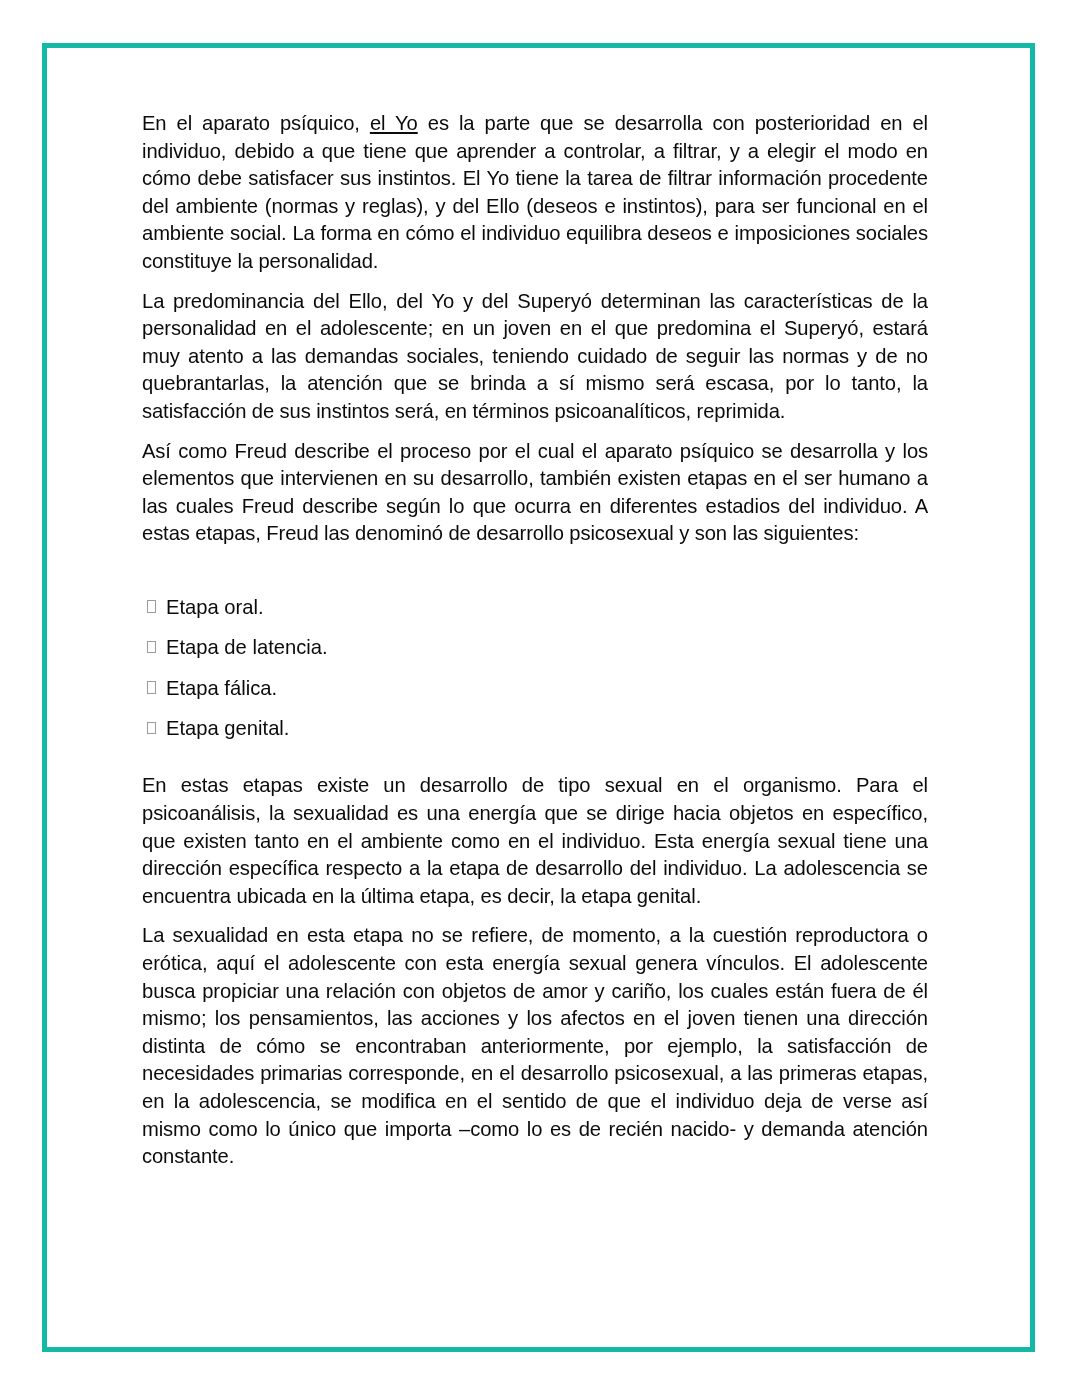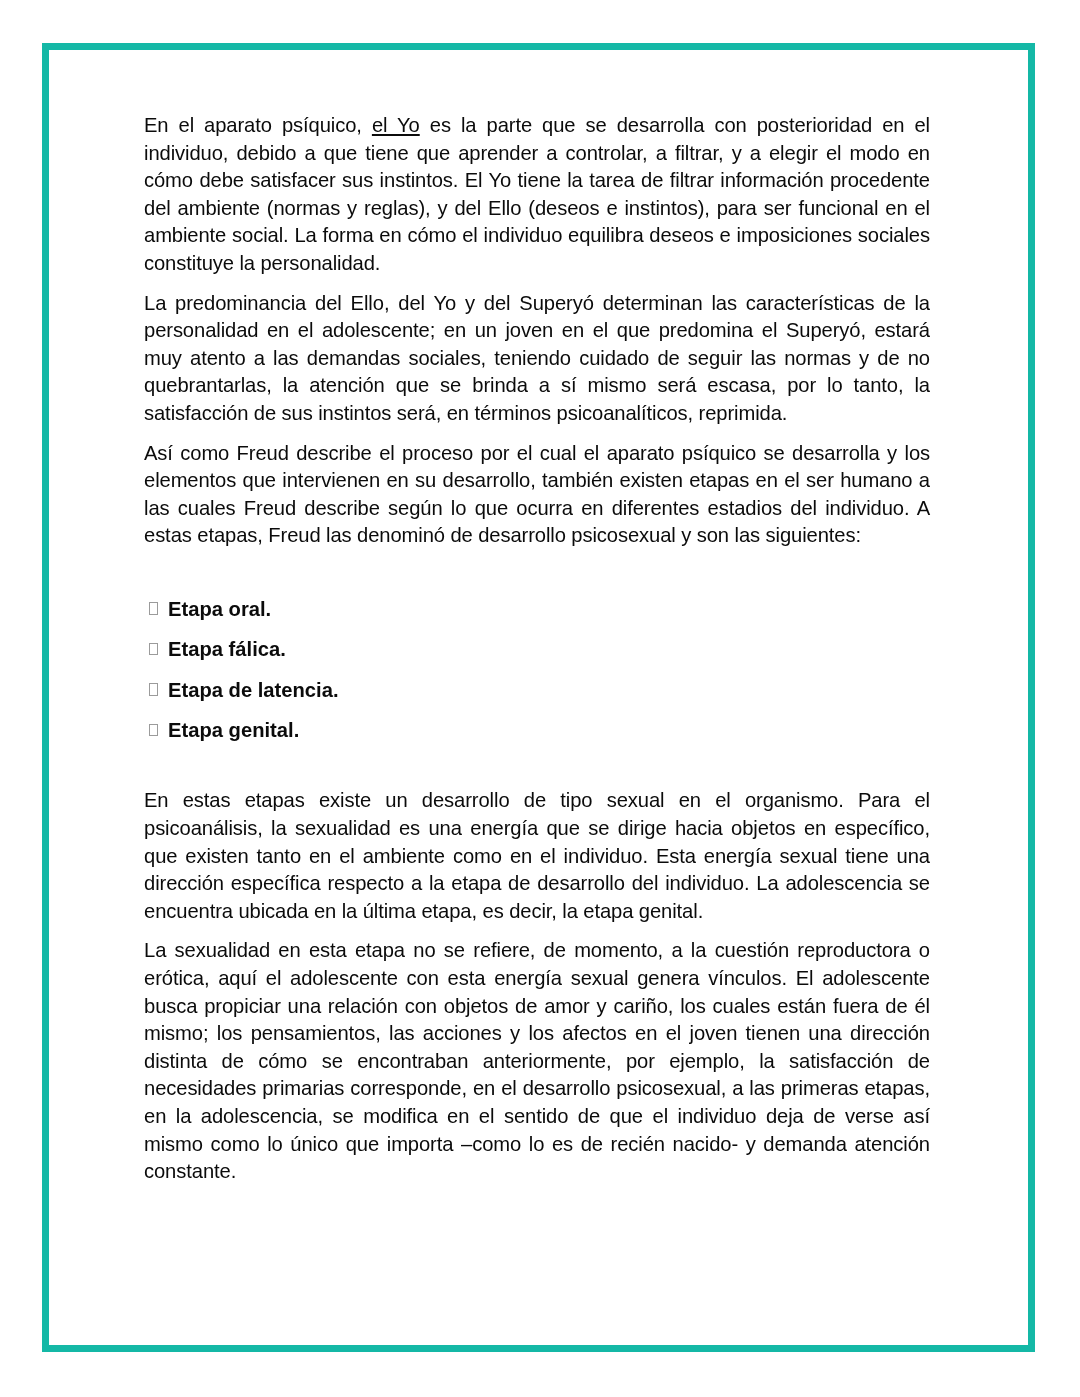--- a/index.html
+++ b/index.html
@@ -17,21 +17,21 @@
   }
 
   
   .page-frame {
     position: absolute;
     left: 42px;
     top: 43px;
     width: 993px;
     height: 1309px;
     box-sizing: border-box;
-    border: 7px solid #14b8a6;
+    border: 5px solid #14b8a6;
     background: #ffffff;
   }
 
   .page-sheet {
     position: absolute;
     left: 0;
     top: 0;
     right: 0;
     bottom: 0;
     background: #ffffff;
@@ -83,24 +83,23 @@
     padding: 0;
   }
   .stage-item {
     display: flex;
     align-items: baseline;
     margin: 0 0 13.5px 0;
     padding-left: 5px;
     font-size: 20.2px;
     line-height: 27px;
     color: #0b0b0b;
-    font-weight: bold;
   }
   .stage-item:last-child {
-    margin-bottom: 13px;
+    margin-bottom: 0;
     align-items: center;
   }
   .bullet-box {
     display: inline-block;
     width: 9px;
     height: 12.5px;
     box-sizing: border-box;
     border: 1.4px solid #9b9b9b;
     background: #ffffff;
     margin-right: 10px;
@@ -128,25 +127,25 @@
 
       <div class="spacer-line"></div>
 
       <ul class="stage-list">
         <li class="stage-item">
           <span class="bullet-box"></span>
           <span class="stage-label">Etapa oral.</span>
         </li>
         <li class="stage-item">
           <span class="bullet-box"></span>
-          <span class="stage-label">Etapa fálica.</span>
+          <span class="stage-label">Etapa de latencia.</span>
         </li>
         <li class="stage-item">
           <span class="bullet-box"></span>
-          <span class="stage-label">Etapa de latencia.</span>
+          <span class="stage-label">Etapa fálica.</span>
         </li>
         <li class="stage-item">
           <span class="bullet-box"></span>
           <span class="stage-label">Etapa genital.</span>
         </li>
       </ul>
 
       <div class="spacer-line short"></div>
 
       <p class="para">En estas etapas existe un desarrollo de tipo sexual en el organismo. Para el psicoanálisis, la sexualidad es una energía que se dirige hacia objetos en específico, que existen tanto en el ambiente como en el individuo. Esta energía sexual tiene una dirección específica respecto a la etapa de desarrollo del individuo. La adolescencia se encuentra ubicada en la última etapa, es decir, la etapa genital.</p>

